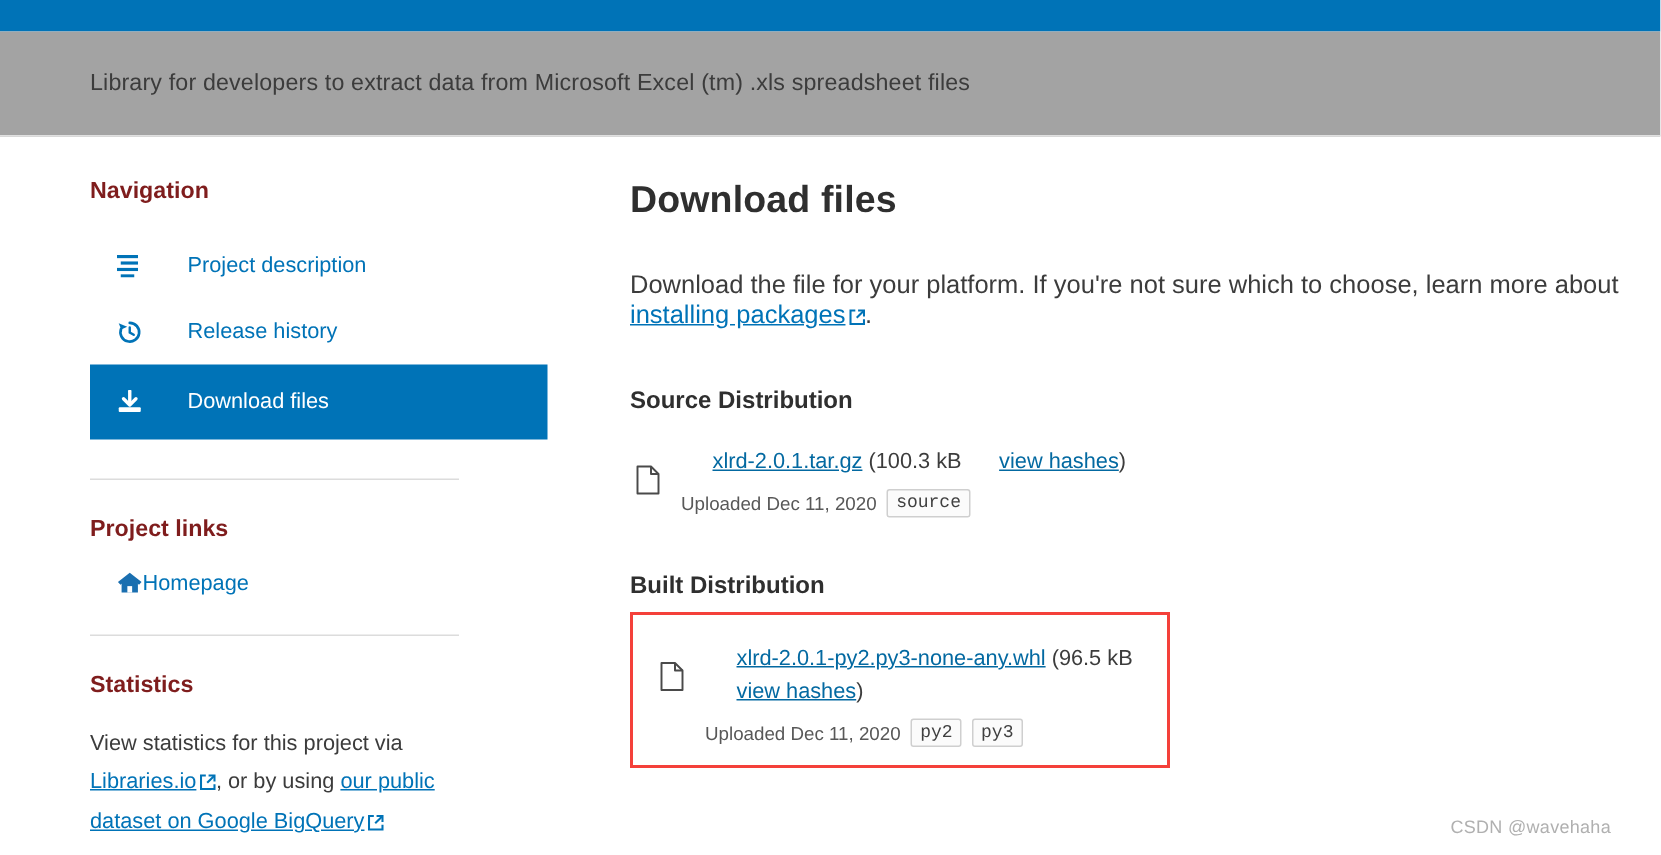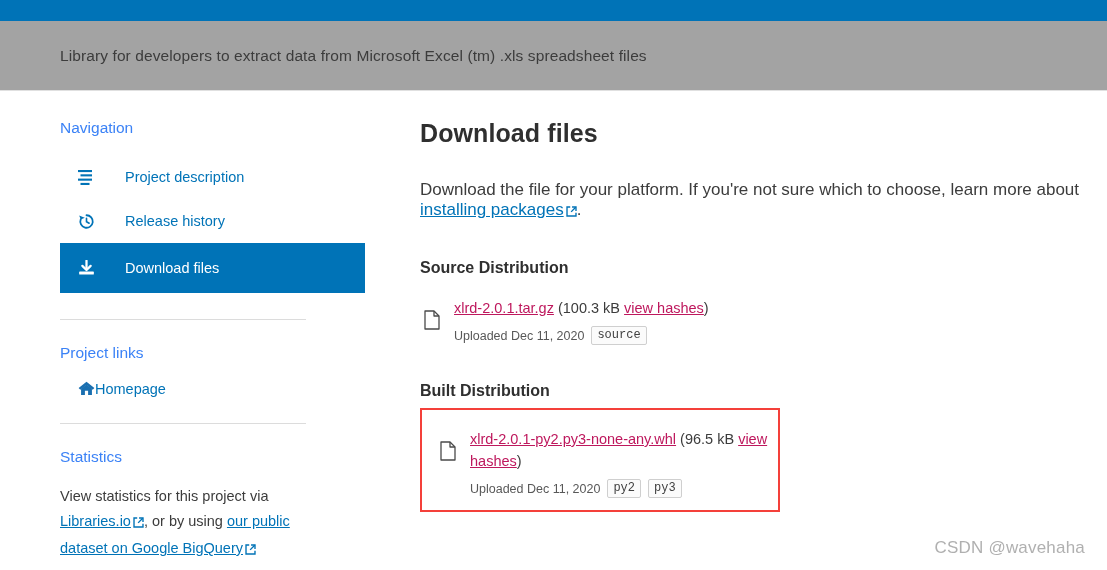--- a/index.html
+++ b/index.html
@@ -47,22 +47,22 @@
 
   
   .sidebar {
     width: 305px;
     margin-left: 60px;
     flex: none;
   }
 
   .side-heading {
     font-size: 15.5px;
-    font-weight: normal;
-    color: #3b82f6;
+    font-weight: bold;
+    color: #7f1d1d;
     margin-bottom: 18px;
   }
 
   .nav-list { list-style: none; }
 
   .nav-item {
     display: flex;
     align-items: center;
     height: 44px;
     padding-left: 18px;
@@ -169,23 +169,24 @@
     margin-top: 14px;
   }
   .file-meta { padding-top: 1px; }
 
   .file-line1 {
     font-size: 14.5px;
     color: #3c3c3c;
     line-height: 22px;
   }
   .file-line1 a {
-    color: #be185d;
+    color: #0369a1;
     text-decoration: underline;
     cursor: pointer;
+    margin-left: 21px;
   }
   .file-line2 {
     margin-top: 7px;
     font-size: 12.5px;
     color: #585858;
     display: flex;
     align-items: center;
     gap: 7px;
   }
   .tag {
@@ -204,23 +205,23 @@
     border: 2px solid #f4403a;
     margin-top: 8px;
     padding: 6px 0 12px 14px;
     width: 360px;
   }
   .annot-box .file-row { margin-top: 11px; }
 
   
   .watermark {
     position: absolute;
-    right: 22px;
+    right: 33px;
     bottom: 12px;
-    font-size: 17px;
+    font-size: 12px;
     color: #b0b0b0;
     letter-spacing: 0.2px;
   }
 </style>
 </head>
 <body>
 
 <div class="brand-bar"></div>
 
 <div class="subtitle-banner">

